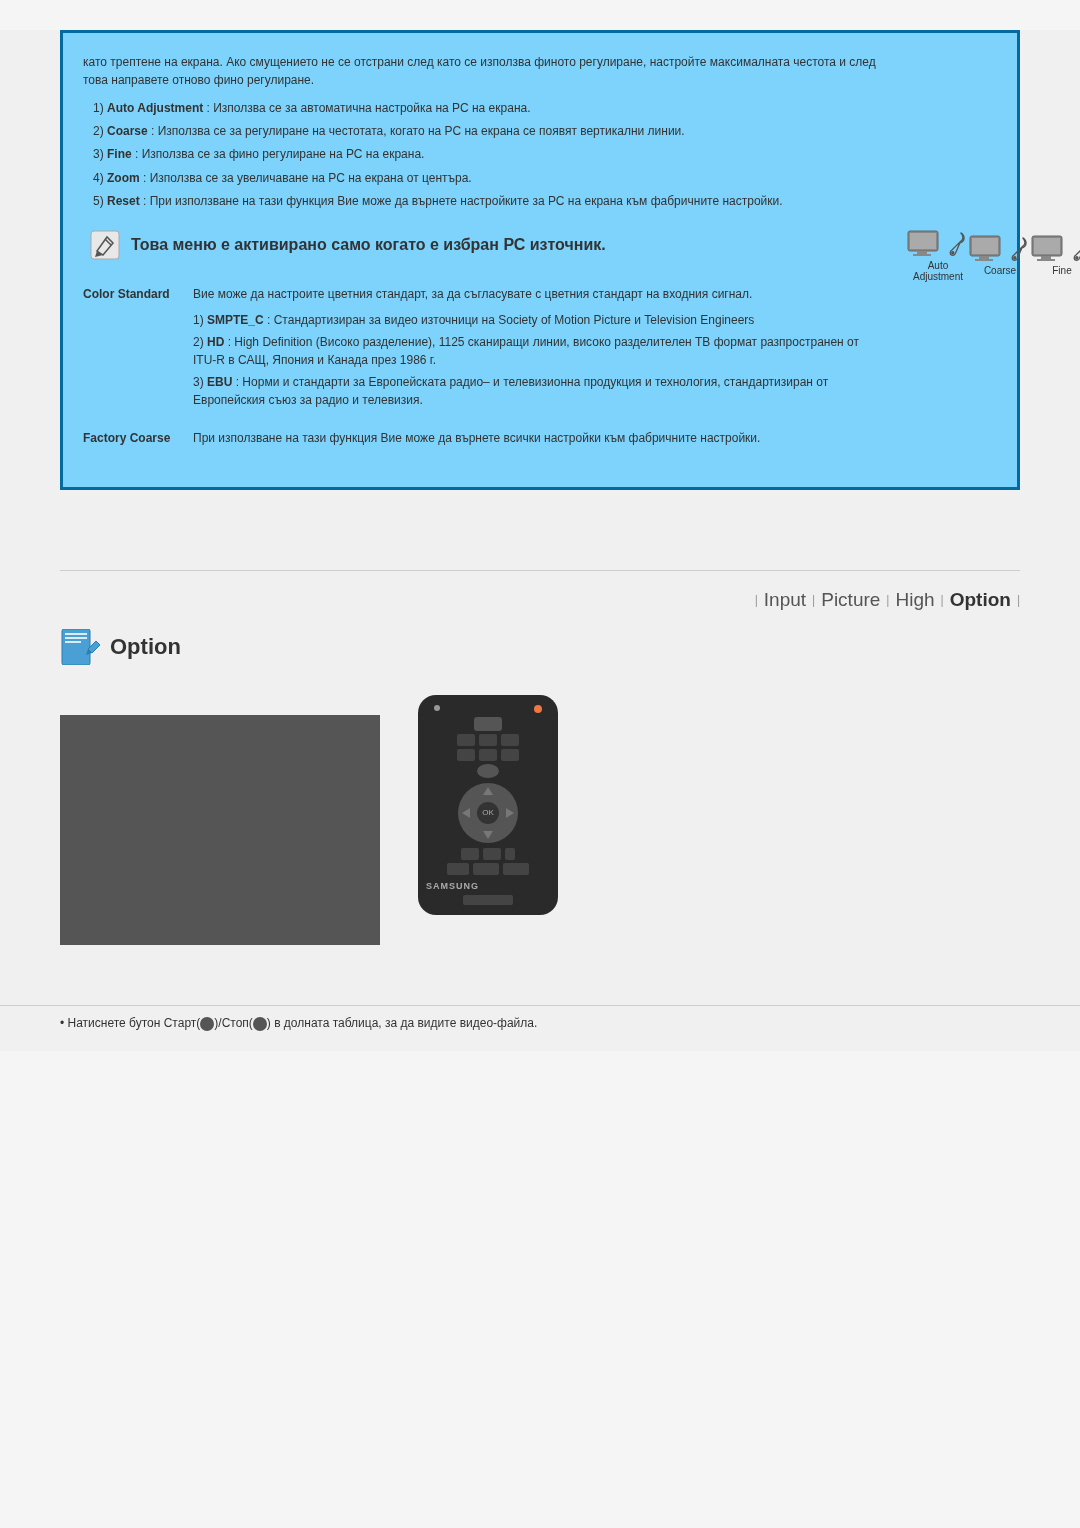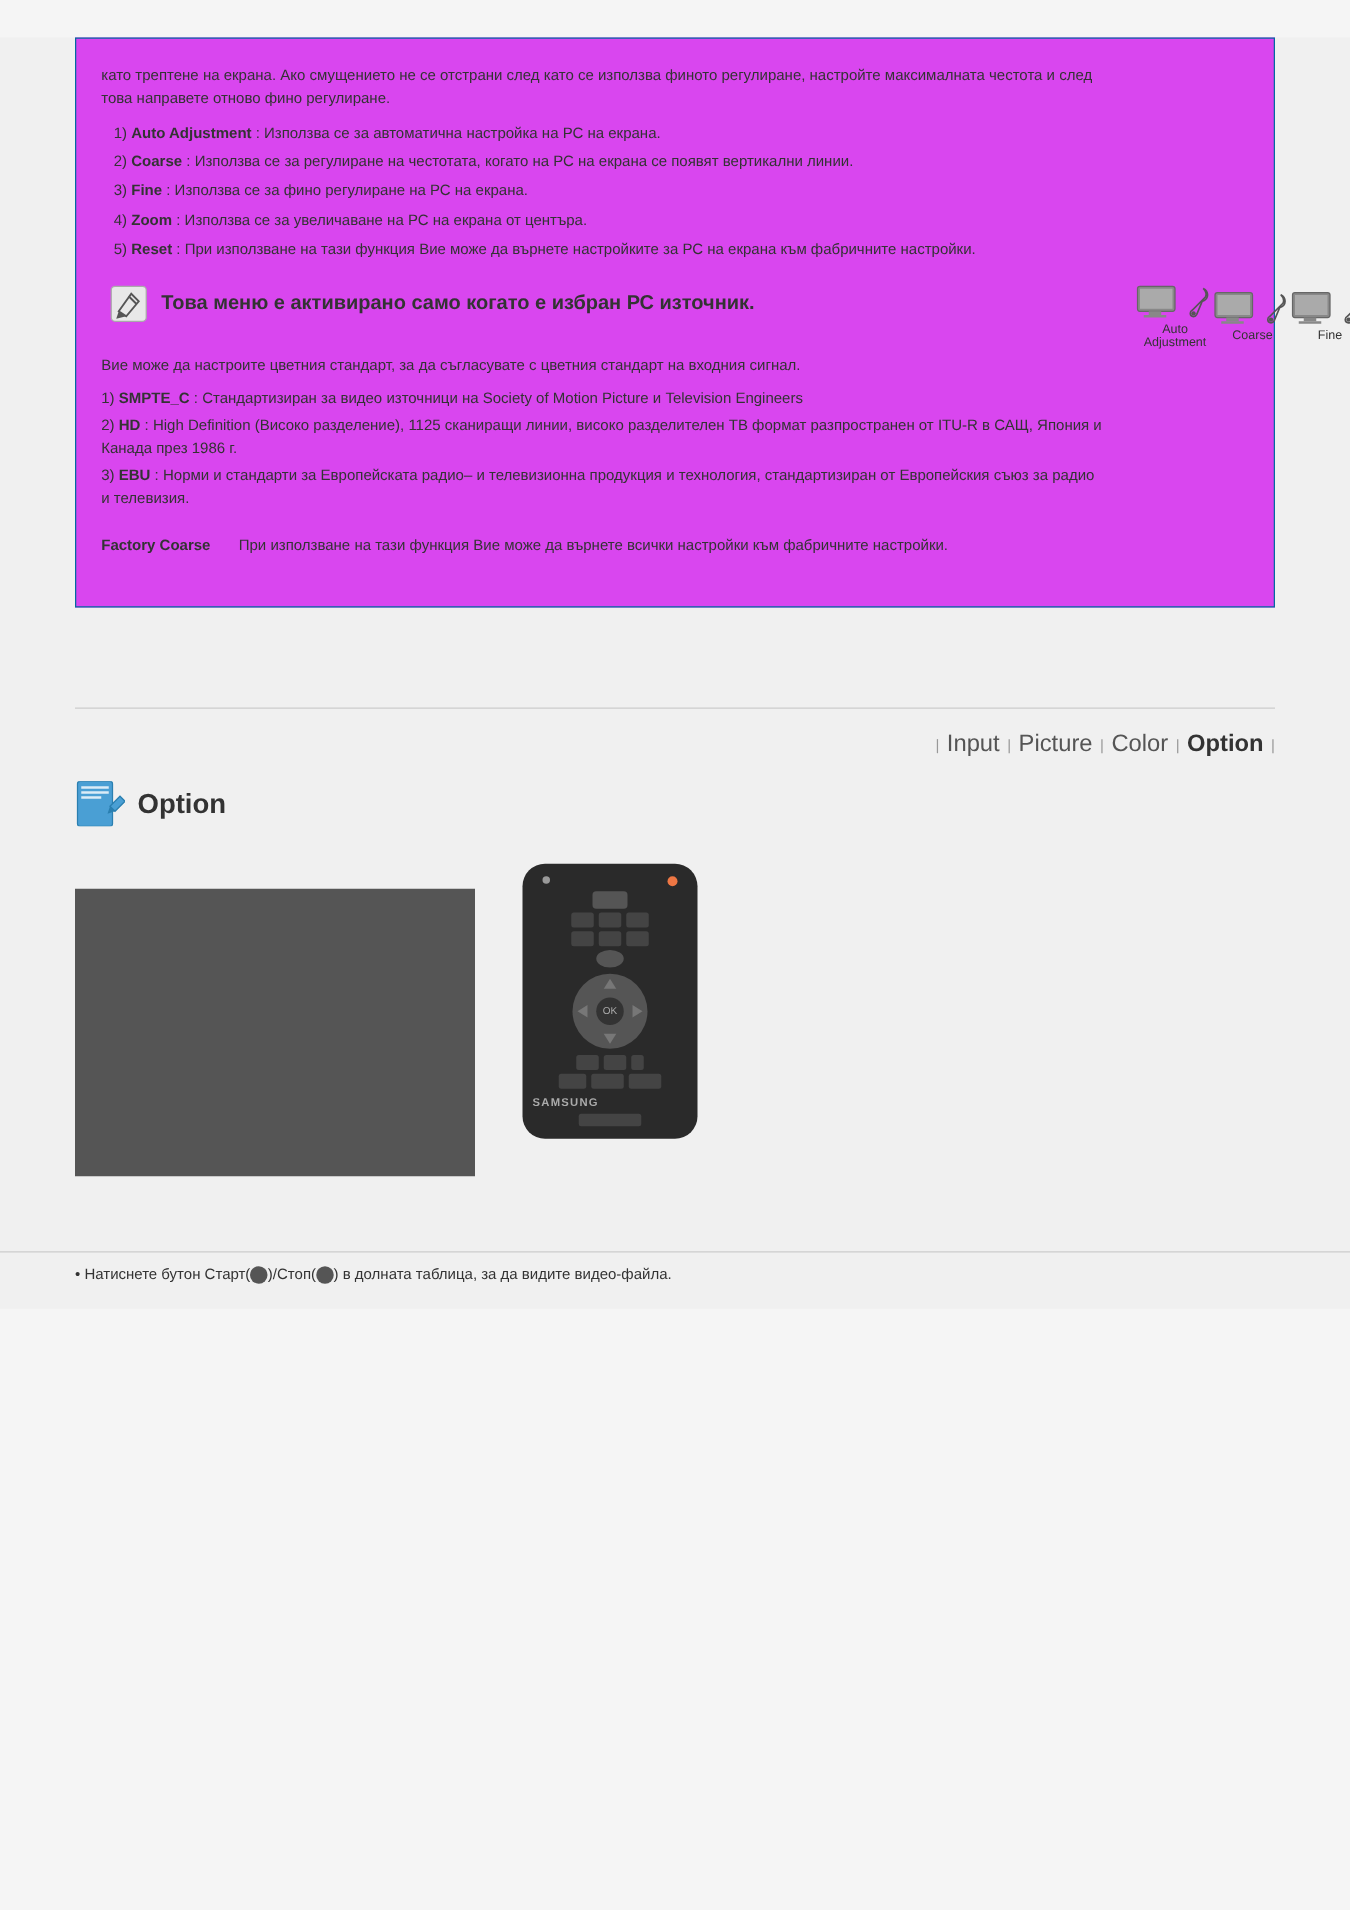--- a/index.html
+++ b/index.html
@@ -12,23 +12,23 @@
       color: #333;
     }
 
     .page-wrapper {
       width: 1080px;
       background: #f0f0f0;
     }
 
     
     .manual-section {
-      background: #d946ef;
+      background: #7dd3fc;
       margin: 30px 60px;
-      border: 1px solid #0369a1;
+      border: 3px solid #0369a1;
       padding: 20px 30px 20px 20px;
       display: flex;
       gap: 25px;
     }
 
     .manual-text {
       flex: 1;
     }
 
     .manual-text p {
@@ -348,20 +348,21 @@
         <svg class="note-icon" viewBox="0 0 32 32" xmlns="http://www.w3.org/2000/svg">
           <rect x="2" y="2" width="28" height="28" rx="3" fill="#e8e8e8" stroke="#aaa" stroke-width="1"></rect>
           <path d="M8 22 L18 8 L24 14 L14 26 Z" fill="none" stroke="#555" stroke-width="1.5"></path>
           <path d="M8 22 L14 26 L6 28 Z" fill="#555"></path>
           <line x1="16" y1="10" x2="22" y2="16" stroke="#555" stroke-width="1.5"></line>
         </svg>
         <span class="note-text">Това меню е активирано само когато е избран РС източник.</span>
       </div>
 
       <div class="manual-row" style="margin-top:18px;">
+        <span class="row-label">Color Standard</span>
         <div class="row-content">
           <p>Вие може да настроите цветния стандарт, за да съгласувате с цветния стандарт на входния сигнал.</p>
           <p style="margin-top:8px;">1) <strong>SMPTE_C</strong> : Стандартизиран за видео източници на Society of Motion Picture и Television Engineers</p>
           <p>2) <strong>HD</strong> : High Definition (Високо разделение), 1125 сканиращи линии, високо разделителен ТВ формат разпространен от ITU-R в САЩ, Япония и Канада през 1986 г.</p>
           <p>3) <strong>EBU</strong> : Норми и стандарти за Европейската радио– и телевизионна продукция и технология, стандартизиран от Европейския съюз за радио и телевизия.</p>
         </div>
       </div>
 
       <div class="manual-row">
         <span class="row-label">Factory Coarse</span>
@@ -492,21 +493,21 @@
   <div style="height: 40px;"></div>
 
   <hr class="page-divider">
 
   <div class="nav-bar">
     <span class="nav-separator">|</span>
     <span class="nav-item">Input</span>
     <span class="nav-separator">|</span>
     <span class="nav-item">Picture</span>
     <span class="nav-separator">|</span>
-    <span class="nav-item">Color</span>
+    <span class="nav-item">High</span>
     <span class="nav-separator">|</span>
     <span class="nav-item active">Option</span>
     <span class="nav-separator">|</span>
   </div>
 
   <div class="option-section">
     <div class="option-header">
 
       <svg class="option-icon" viewBox="0 0 40 36" xmlns="http://www.w3.org/2000/svg">
         <rect x="2" y="0" width="28" height="36" rx="2" fill="#4a9fd4" stroke="#2a7fb0" stroke-width="1"></rect>

